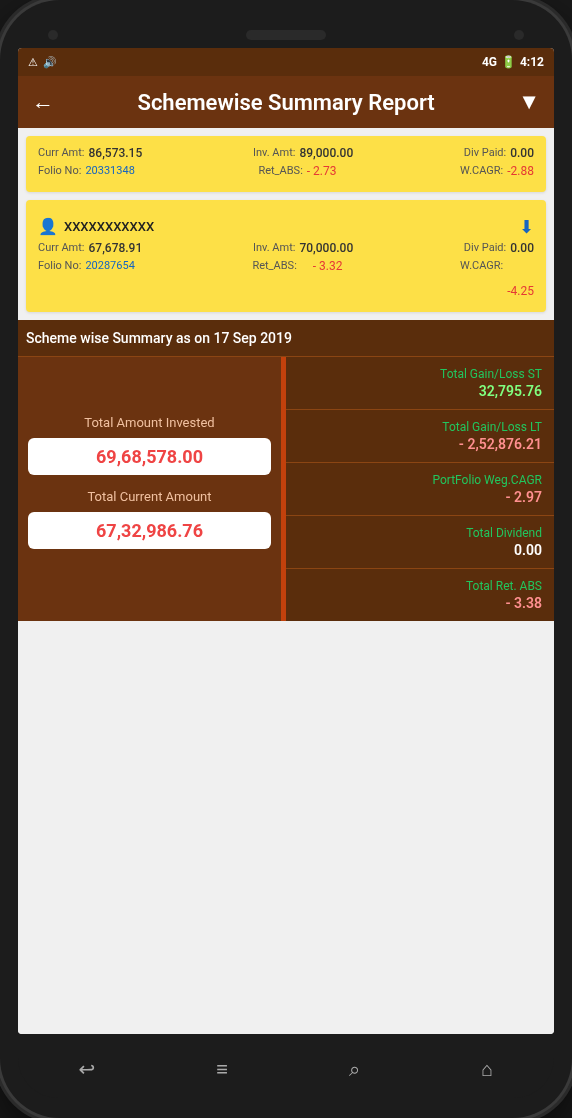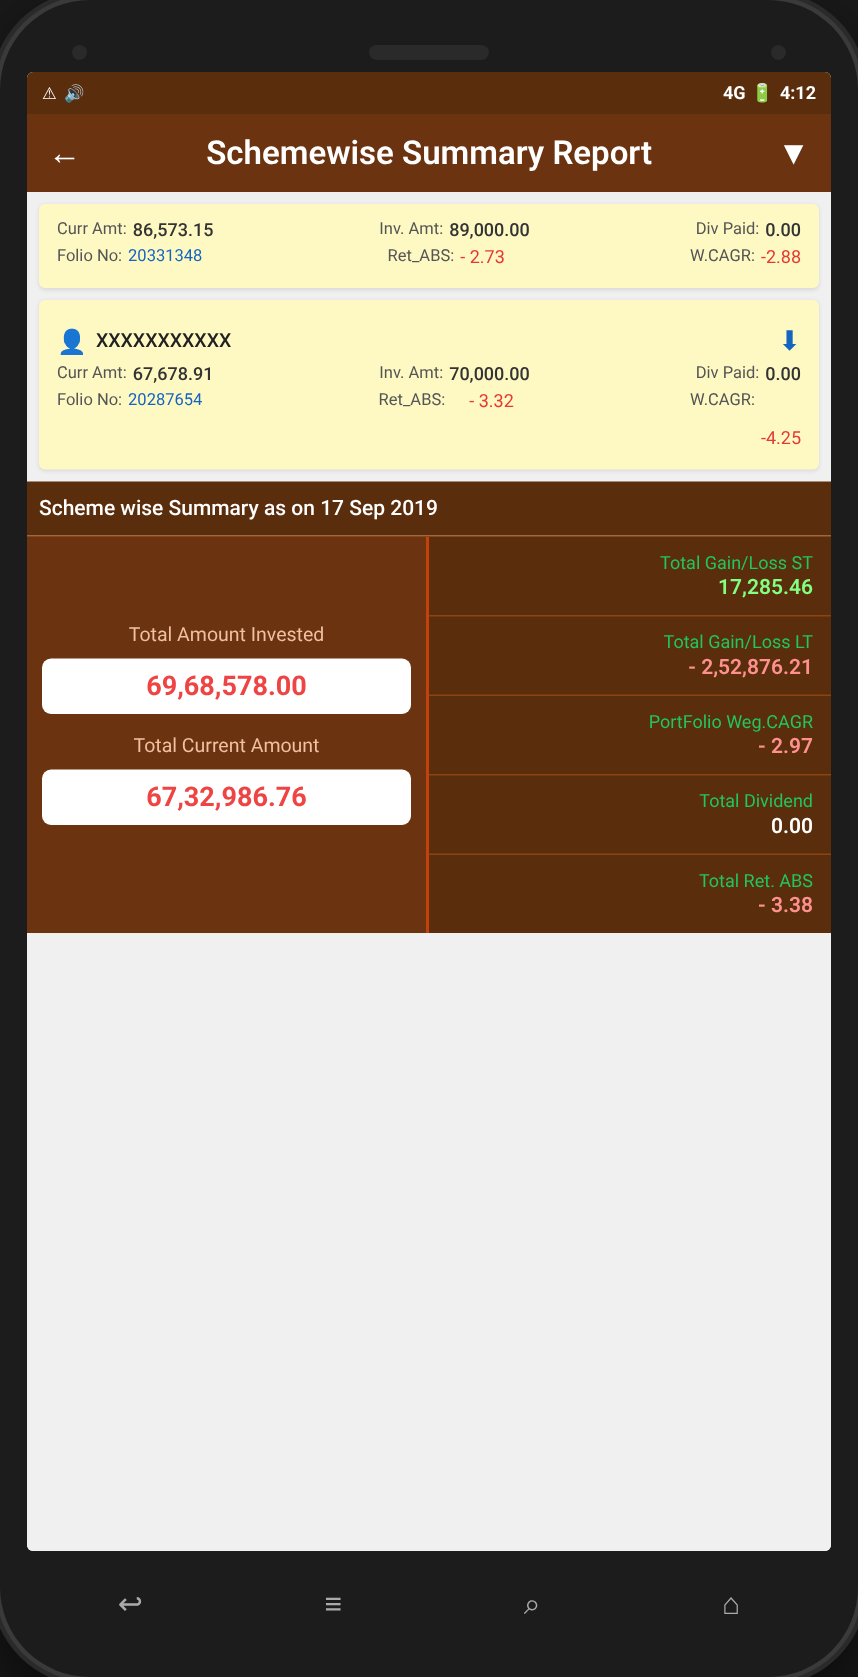--- a/index.html
+++ b/index.html
@@ -99,21 +99,21 @@
 
     
     .content {
       flex: 1;
       background: #f0f0f0;
       overflow-y: auto;
     }
 
     
     .scheme-card {
-      background: #fef9c3;
+      background: #fde047;
       margin: 8px 8px 0;
       border-radius: 4px;
       padding: 10px 12px;
       box-shadow: 0 1px 3px rgba(0,0,0,0.1);
     }
 
     .scheme-row {
       display: flex;
       justify-content: space-between;
       font-size: 12px;
@@ -164,21 +164,21 @@
     }
 
     .summary-left {
       background: #6b3310;
       color: white;
       display: flex;
       flex-direction: column;
       align-items: center;
       justify-content: center;
       padding: 16px 10px;
-      border-right: 2px solid #c2410c;
+      border-right: 5px solid #c2410c;
     }
     .summary-left-label {
       font-size: 13px;
       color: #f0c0a0;
       margin-bottom: 8px;
       text-align: center;
     }
     .summary-amount-box {
       background: white;
       color: #ef4444;
@@ -327,21 +327,21 @@
           <div class="summary-left">
             <div class="summary-left-label">Total Amount Invested</div>
             <div class="summary-amount-box">69,68,578.00</div>
             <div class="summary-left-label">Total Current Amount</div>
             <div class="summary-amount-box">67,32,986.76</div>
           </div>
 
           <div class="summary-right">
             <div class="summary-right-cell">
               <div class="summary-right-label">Total Gain/Loss ST</div>
-              <div class="summary-right-value pos">17,285.46</div>
+              <div class="summary-right-value pos">32,795.76</div>
             </div>
             <div class="summary-right-cell">
               <div class="summary-right-label">Total Gain/Loss LT</div>
               <div class="summary-right-value neg2">- 2,52,876.21</div>
             </div>
             <div class="summary-right-cell">
               <div class="summary-right-label">PortFolio Weg.CAGR</div>
               <div class="summary-right-value neg2">- 2.97</div>
             </div>
             <div class="summary-right-cell">

